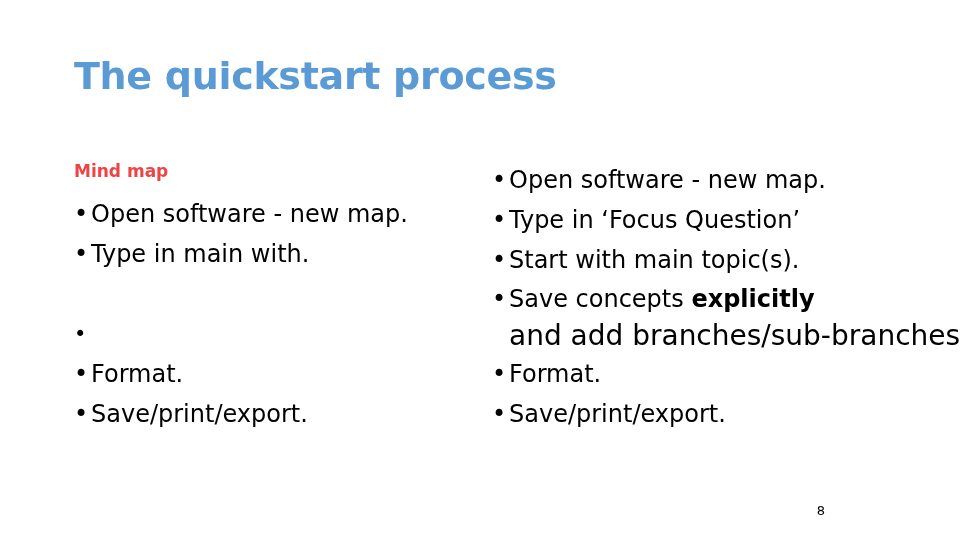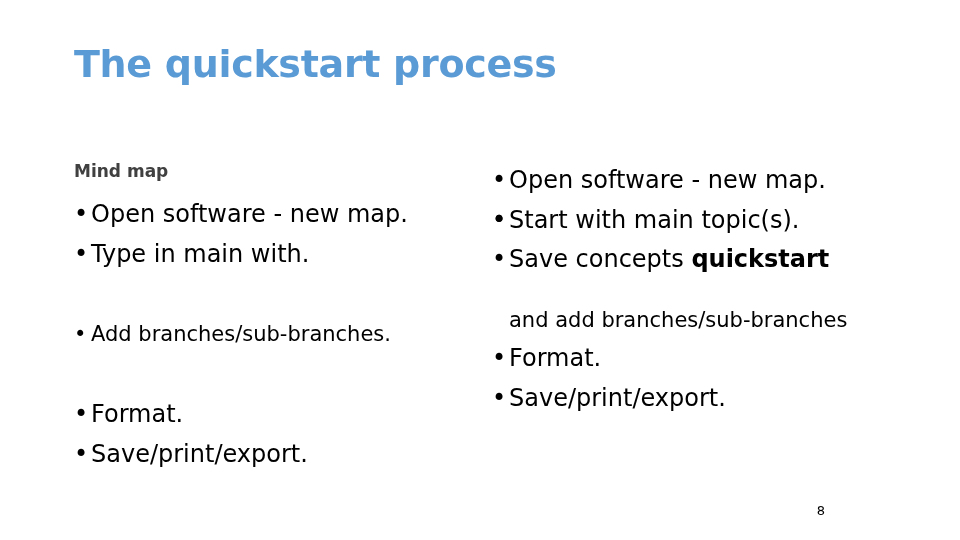--- a/index.html
+++ b/index.html
@@ -20,21 +20,21 @@
     inset: 0;
     width: 960px;
     height: 540px;
     background: #ffffff;
   }
 
   
   .slide-title {
     position: absolute;
     left: 74px;
-    top: 42px;
+    top: 54px;
     width: 820px;
     font-family: "DejaVu Sans", sans-serif;
     font-size: 38px;
     font-weight: 600;
     line-height: 44px;
     letter-spacing: -0.3px;
     color: #5B9BD5;
     white-space: nowrap;
   }
 
@@ -51,21 +51,21 @@
     top: 0;
   }
   .column.left  { left: 74px;  width: 400px; }
   .column.right { left: 492px; width: 450px; }
 
   .col-heading {
     font-family: "DejaVu Sans", sans-serif;
     font-size: 17px;
     font-weight: 700;
     line-height: 22px;
-    color: #404040;
+    color: #ef4444;
     margin: 0 0 12px 0;
     white-space: nowrap;
   }
 
   ul.bullets {
     list-style: none;
     margin: 0;
     padding: 0;
   }
   ul.bullets li {
@@ -94,24 +94,23 @@
   }
   
   ul.bullets li.spacer {
     height: 40px;
     line-height: 40px;
     padding-left: 0;
   }
   
   .wrap-line {
     display: block;
-    font-size: 21px;
+    font-size: 28px;
     line-height: 36px;
     white-space: nowrap;
-    margin-top: 24px;
   }
   .bold {
     font-weight: 700;
   }
   ul.bullets li.twoline {
     line-height: 38px;
   }
   ul.bullets li.twoline .dot {
     line-height: 38px;
   }
@@ -147,21 +146,20 @@
         </li>
         <li>
           <span class="dot">•</span>
           <span>Type in main with.</span>
         </li>
         <li class="spacer">
           <span></span>
         </li>
         <li class="small">
           <span class="dot">•</span>
-          <span>Add branches/sub-branches.</span>
         </li>
         <li class="spacer">
           <span></span>
         </li>
         <li>
           <span class="dot">•</span>
           <span>Format.</span>
         </li>
         <li>
           <span class="dot">•</span>
@@ -172,28 +170,29 @@
 
     <div class="column right">
 
       <ul class="bullets">
         <li>
           <span class="dot">•</span>
           <span>Open software - new map.</span>
         </li>
         <li>
           <span class="dot">•</span>
+          <span>Type in ‘Focus Question’</span>
         </li>
         <li>
           <span class="dot">•</span>
           <span>Start with main topic(s).</span>
         </li>
         <li class="twoline">
           <span class="dot">•</span>
-          <span>Save concepts </span><span class="bold">quickstart</span>
+          <span>Save concepts </span><span class="bold">explicitly</span>
           <span class="wrap-line">and add branches/sub-branches</span>
         </li>
         <li>
           <span class="dot">•</span>
           <span>Format.</span>
         </li>
         <li>
           <span class="dot">•</span>
           <span>Save/print/export.</span>
         </li>

